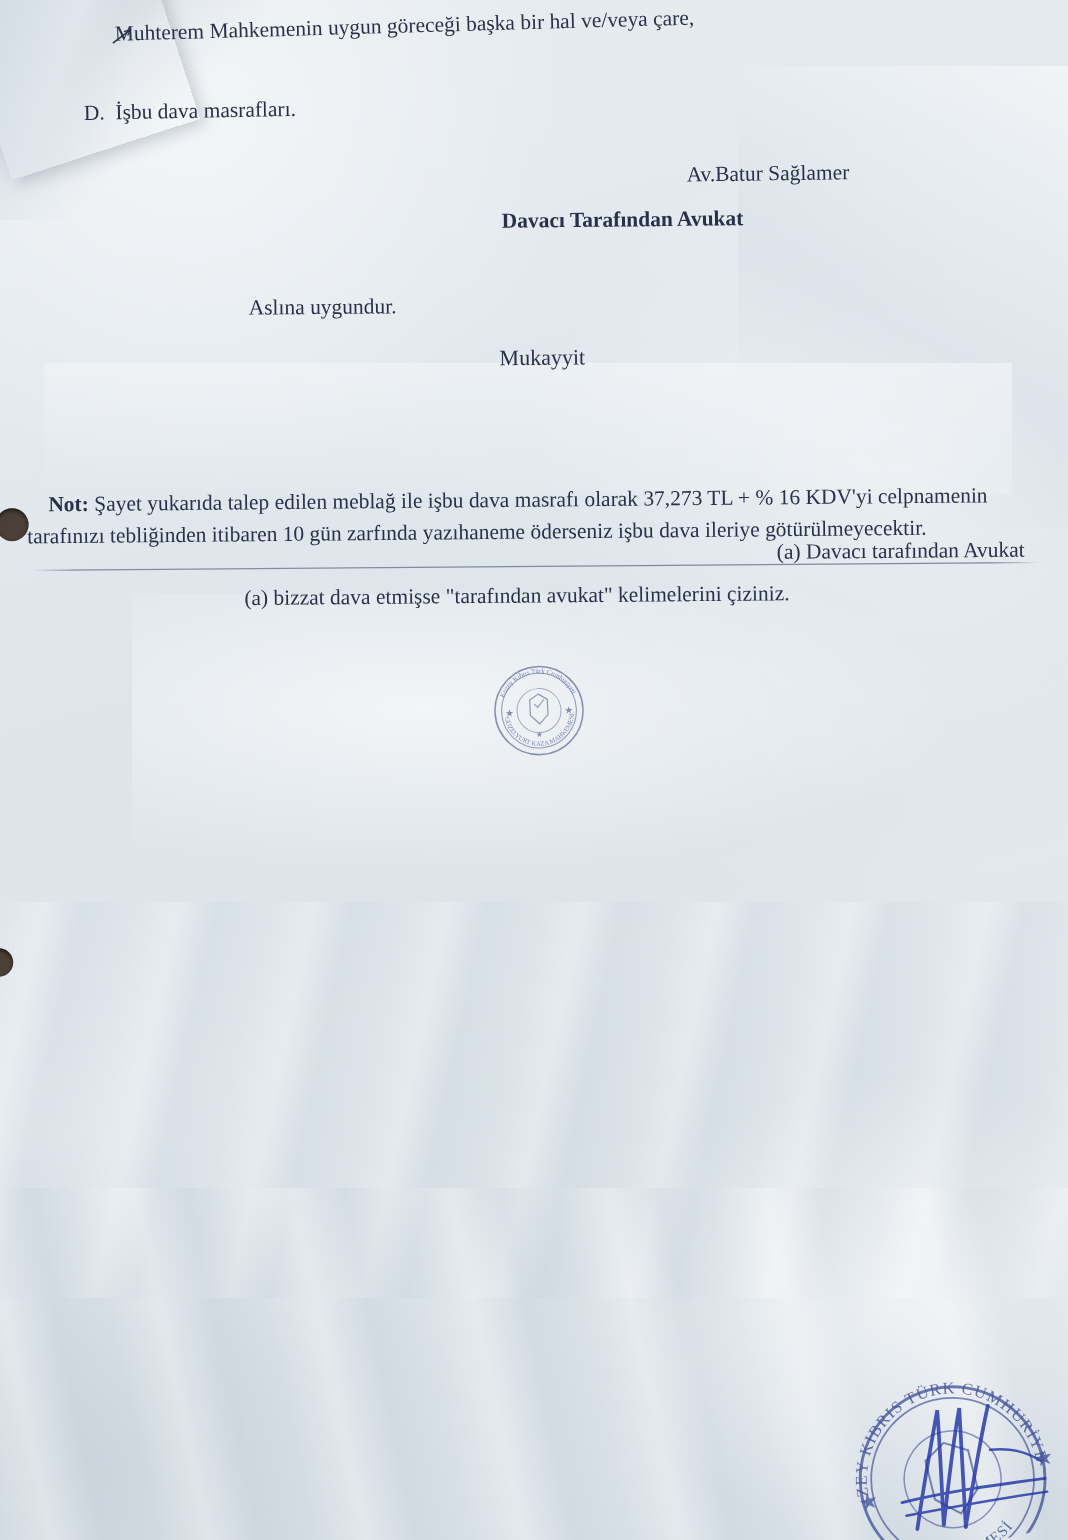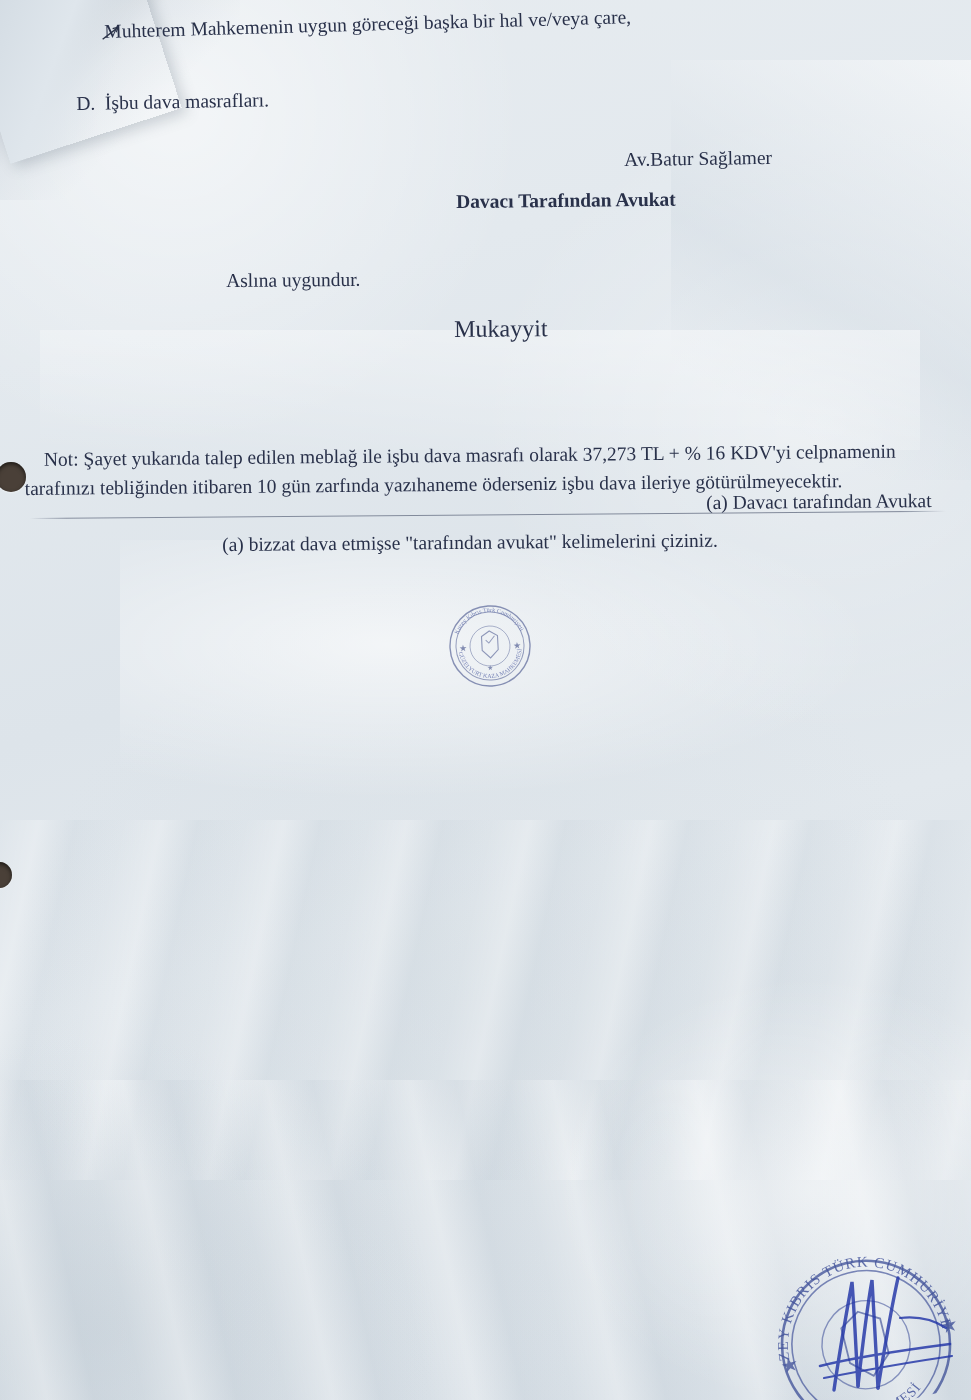--- a/index.html
+++ b/index.html
@@ -117,33 +117,33 @@
     transform-origin: left top;
   }
   #certify-line {
     left: 226px; top: 267px;
     font-size: 19.5px;
     transform: rotate(-0.5deg);
     transform-origin: left top;
   }
   #certify-role {
     left: 454px; top: 312px;
-    font-size: 24px;
+    font-size: 20px;
     transform: rotate(-0.5deg);
     transform-origin: left top;
   }
 
   #note-block {
     left: 24px; top: 415px; width: 930px;
     font-size: 19.5px;
     line-height: 1.52;
     transform: rotate(-0.55deg);
     transform-origin: left top;
   }
-  #note-block .note-lead { font-weight: 400; text-align: right; }
+  #note-block .note-lead { font-weight: 700; text-align: right; }
 
   #signature-right {
     left: 706px; top: 489px;
     font-size: 19.5px;
     transform: rotate(-0.5deg);
     transform-origin: left top;
   }
 
   #sig-rule {
     position: absolute;

